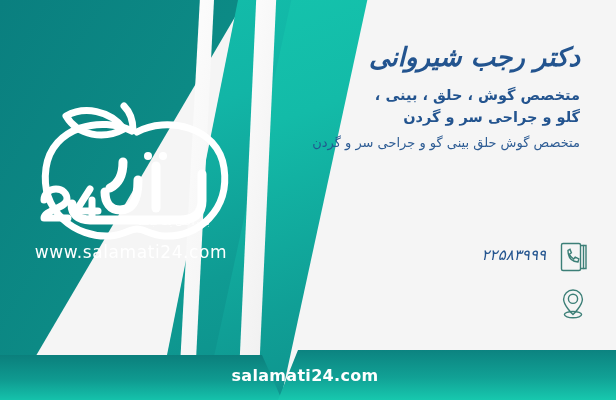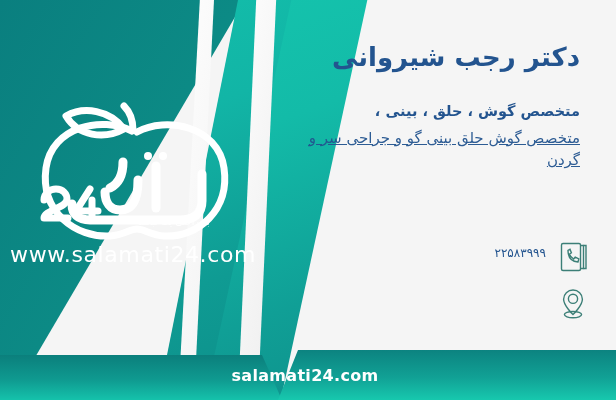--- a/index.html
+++ b/index.html
@@ -50,72 +50,72 @@
     opacity:.0;
   }
 
   
   .logo-wrap{
     position:absolute;left:6px;top:96px;width:250px;height:180px;
   }
   .logo-wrap svg{display:block;width:250px;height:150px;}
   .logo-url{
     position:absolute;left:0;top:146px;width:250px;
-    text-align:right;color:#ffffff;
+    text-align:center;color:#ffffff;
     font-family:"DejaVu Sans","Liberation Sans",sans-serif;
-    font-size:22px;letter-spacing:.6px;direction:ltr;
+    font-size:17px;letter-spacing:.6px;direction:ltr;
   }
   .logo-tag{
     position:absolute;left:108px;top:120px;width:120px;
     text-align:center;color:#ffffff;font-size:9.5px;
     letter-spacing:1px;direction:rtl;
   }
 
   
   .content{
     position:absolute;right:0;top:0;width:330px;height:340px;
     padding:26px 36px 0 10px;
     text-align:right;direction:rtl;
   }
   .doc-name{
     color:#23548f;
     font-size:26px;font-weight:bold;
     line-height:1.35;
     margin:14px 0 0 0;
     white-space:nowrap;
+    font-style:italic;
   }
   .spec{
     color:#23548f;
     font-size:14.5px;font-weight:bold;
     line-height:1.5;
-    margin-top:26px;
+    margin-top:10px;
   }
   .spec-small{
     color:#23548f;
-    font-size:15px;
+    font-size:13px;
     line-height:1.5;
     margin-top:4px;
     opacity:.95;
-    text-decoration:underline;
   }
 
   
   .contacts{
     position:absolute;right:28px;top:240px;width:300px;direction:rtl;
   }
   .crow{
     display:flex;align-items:flex-start;justify-content:flex-start;
     gap:12px;margin-bottom:12px;
   }
   .cicon{flex:0 0 30px;width:30px;height:34px;}
   .cicon svg{display:block;width:30px;height:34px;}
   .ctext{
     flex:1 1 auto;color:#23548f;text-align:right;direction:rtl;
   }
-  .phone{font-size:12px;letter-spacing:1px;padding-top:6px;}
+  .phone{font-size:15px;letter-spacing:1px;padding-top:6px;font-style:italic;}
   .addr{font-size:9px;line-height:1.65;padding-top:4px;}
 
   
   .footbar{
     position:absolute;left:0;bottom:0;width:616px;height:45px;
     background:linear-gradient(180deg,#0b7f7c 0%,#0f9a90 55%,#15c2ab 100%);
     clip-path:polygon(0 0, 262px 0, 282px 45px, 0 45px);
   }
   .footbar2{
     position:absolute;left:0;bottom:0;width:616px;height:50px;
@@ -170,20 +170,21 @@
       </g>
     </svg>
     <div class="logo-tag">به راحتی یک لبخند</div>
     <div class="logo-url">www.salamati24.com</div>
   </div>
 
   <div class="content">
     <div class="doc-name">دکتر رجب شیروانی</div>
     <div class="spec">
       <div>متخصص گوش ، حلق ، بینی ،</div>
+      <div>گلو و جراحی سر و گردن</div>
     </div>
     <div class="spec-small">متخصص گوش حلق بینی گو و جراحی سر و گردن</div>
   </div>
 
   <div class="contacts">
 
     <div class="crow">
       <div class="cicon">
         <svg viewBox="0 0 30 34" xmlns="http://www.w3.org/2000/svg">
           <g fill="none" stroke="#3c7f77" stroke-width="1.4">

